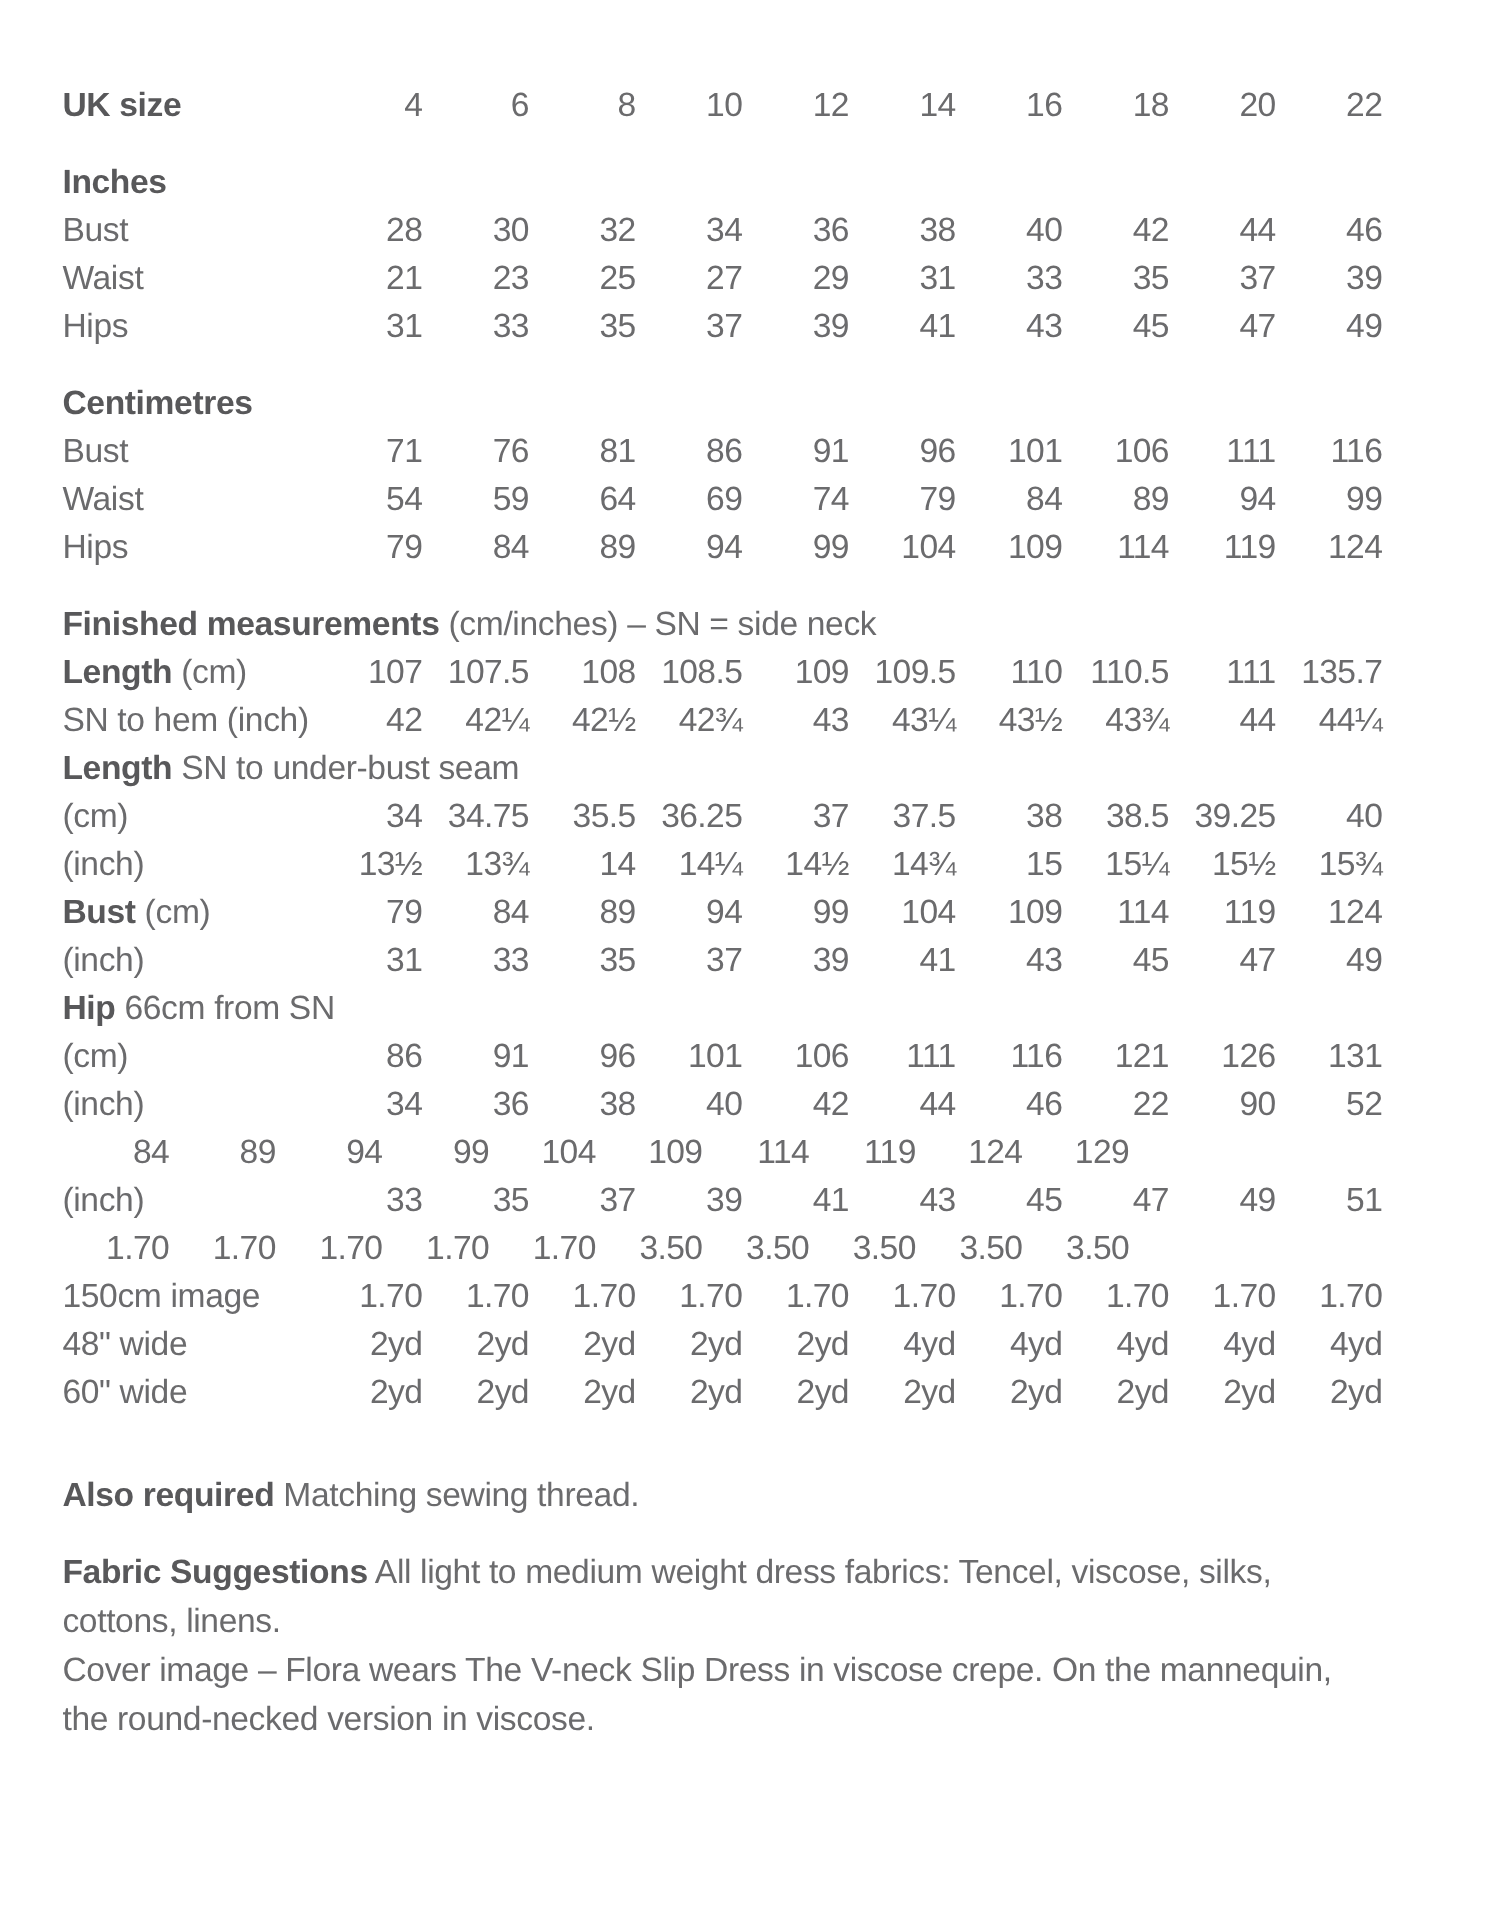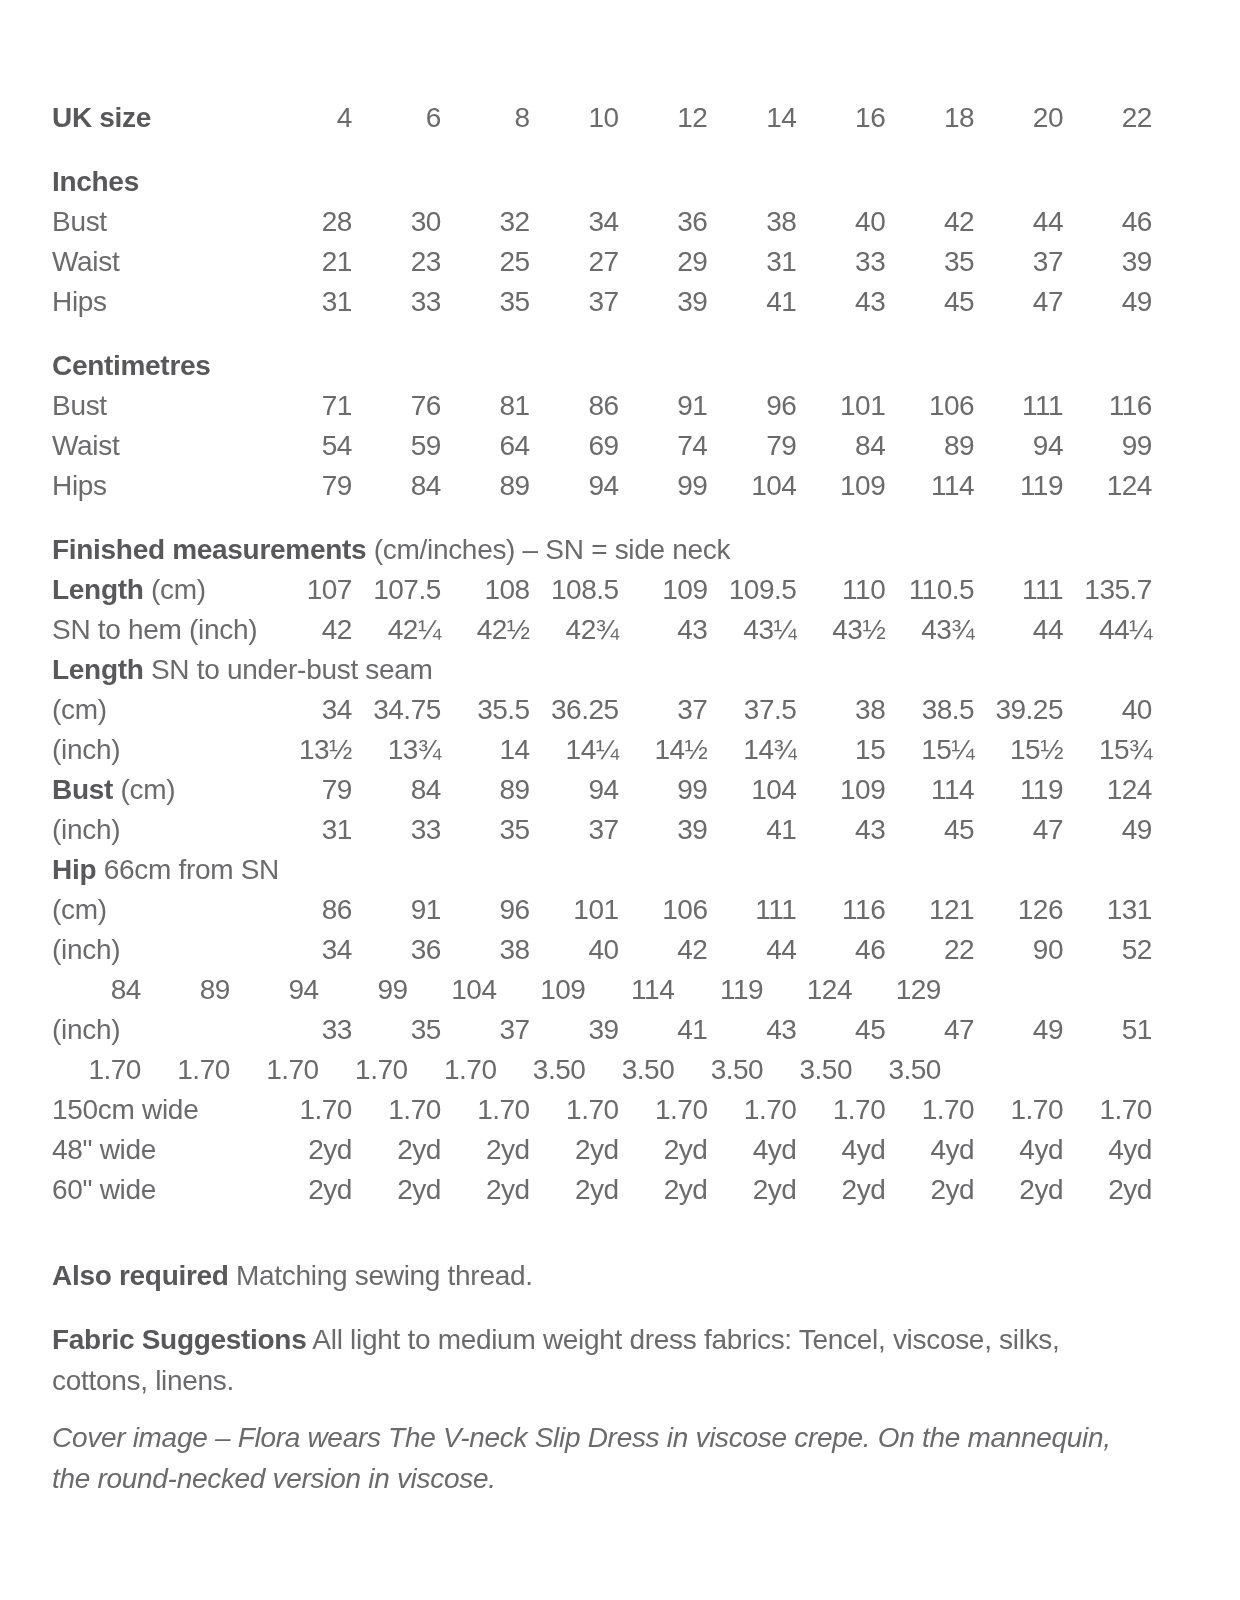--- a/index.html
+++ b/index.html
@@ -12,21 +12,21 @@
     height: 1600px;
     font-family: "Liberation Sans", "DejaVu Sans", sans-serif;
     color: #6b6b6d;
     -webkit-font-smoothing: antialiased;
     overflow: hidden;
   }
   .page {
     box-sizing: border-box;
     width: 1240px;
     height: 1600px;
-    padding: 98px 88px 40px 52px;
+    padding: 68px 88px 40px 52px;
   }
   .chart {
     width: 1100px;
   }
   .row {
     display: flex;
     align-items: baseline;
     line-height: 40px;
     font-size: 28px;
     white-space: nowrap;
@@ -50,21 +50,21 @@
   }
   .paragraphs p {
     margin: 0;
     font-size: 28px;
     line-height: 41px;
     max-width: 1105px;
     letter-spacing: -0.3px;
   }
   .paragraphs p.p-also { margin-top: 45px; }
   .paragraphs p.p-fabric { margin-top: 23px; }
-  .paragraphs p.p-cover { margin-top: 16px; font-style: italic; }
+  .paragraphs p.p-cover { margin-top: 0; }
 </style>
 </head>
 <body>
 
 <div class="page">
 
   <div class="chart">
 
   <div class="row">
         <div class="label"><span class="b">UK size</span></div>
@@ -307,21 +307,21 @@
         <div class="cell">1.70</div>
         <div class="cell">1.70</div>
         <div class="cell">1.70</div>
         <div class="cell">3.50</div>
         <div class="cell">3.50</div>
         <div class="cell">3.50</div>
         <div class="cell">3.50</div>
         <div class="cell">3.50</div>
       </div>
       <div class="row">
-        <div class="label"><span>150cm wide</span></div>
+        <div class="label"><span>150cm image</span></div>
         <div class="cell">1.70</div>
         <div class="cell">1.70</div>
         <div class="cell">1.70</div>
         <div class="cell">1.70</div>
         <div class="cell">1.70</div>
         <div class="cell">1.70</div>
         <div class="cell">1.70</div>
         <div class="cell">1.70</div>
         <div class="cell">1.70</div>
         <div class="cell">1.70</div>

